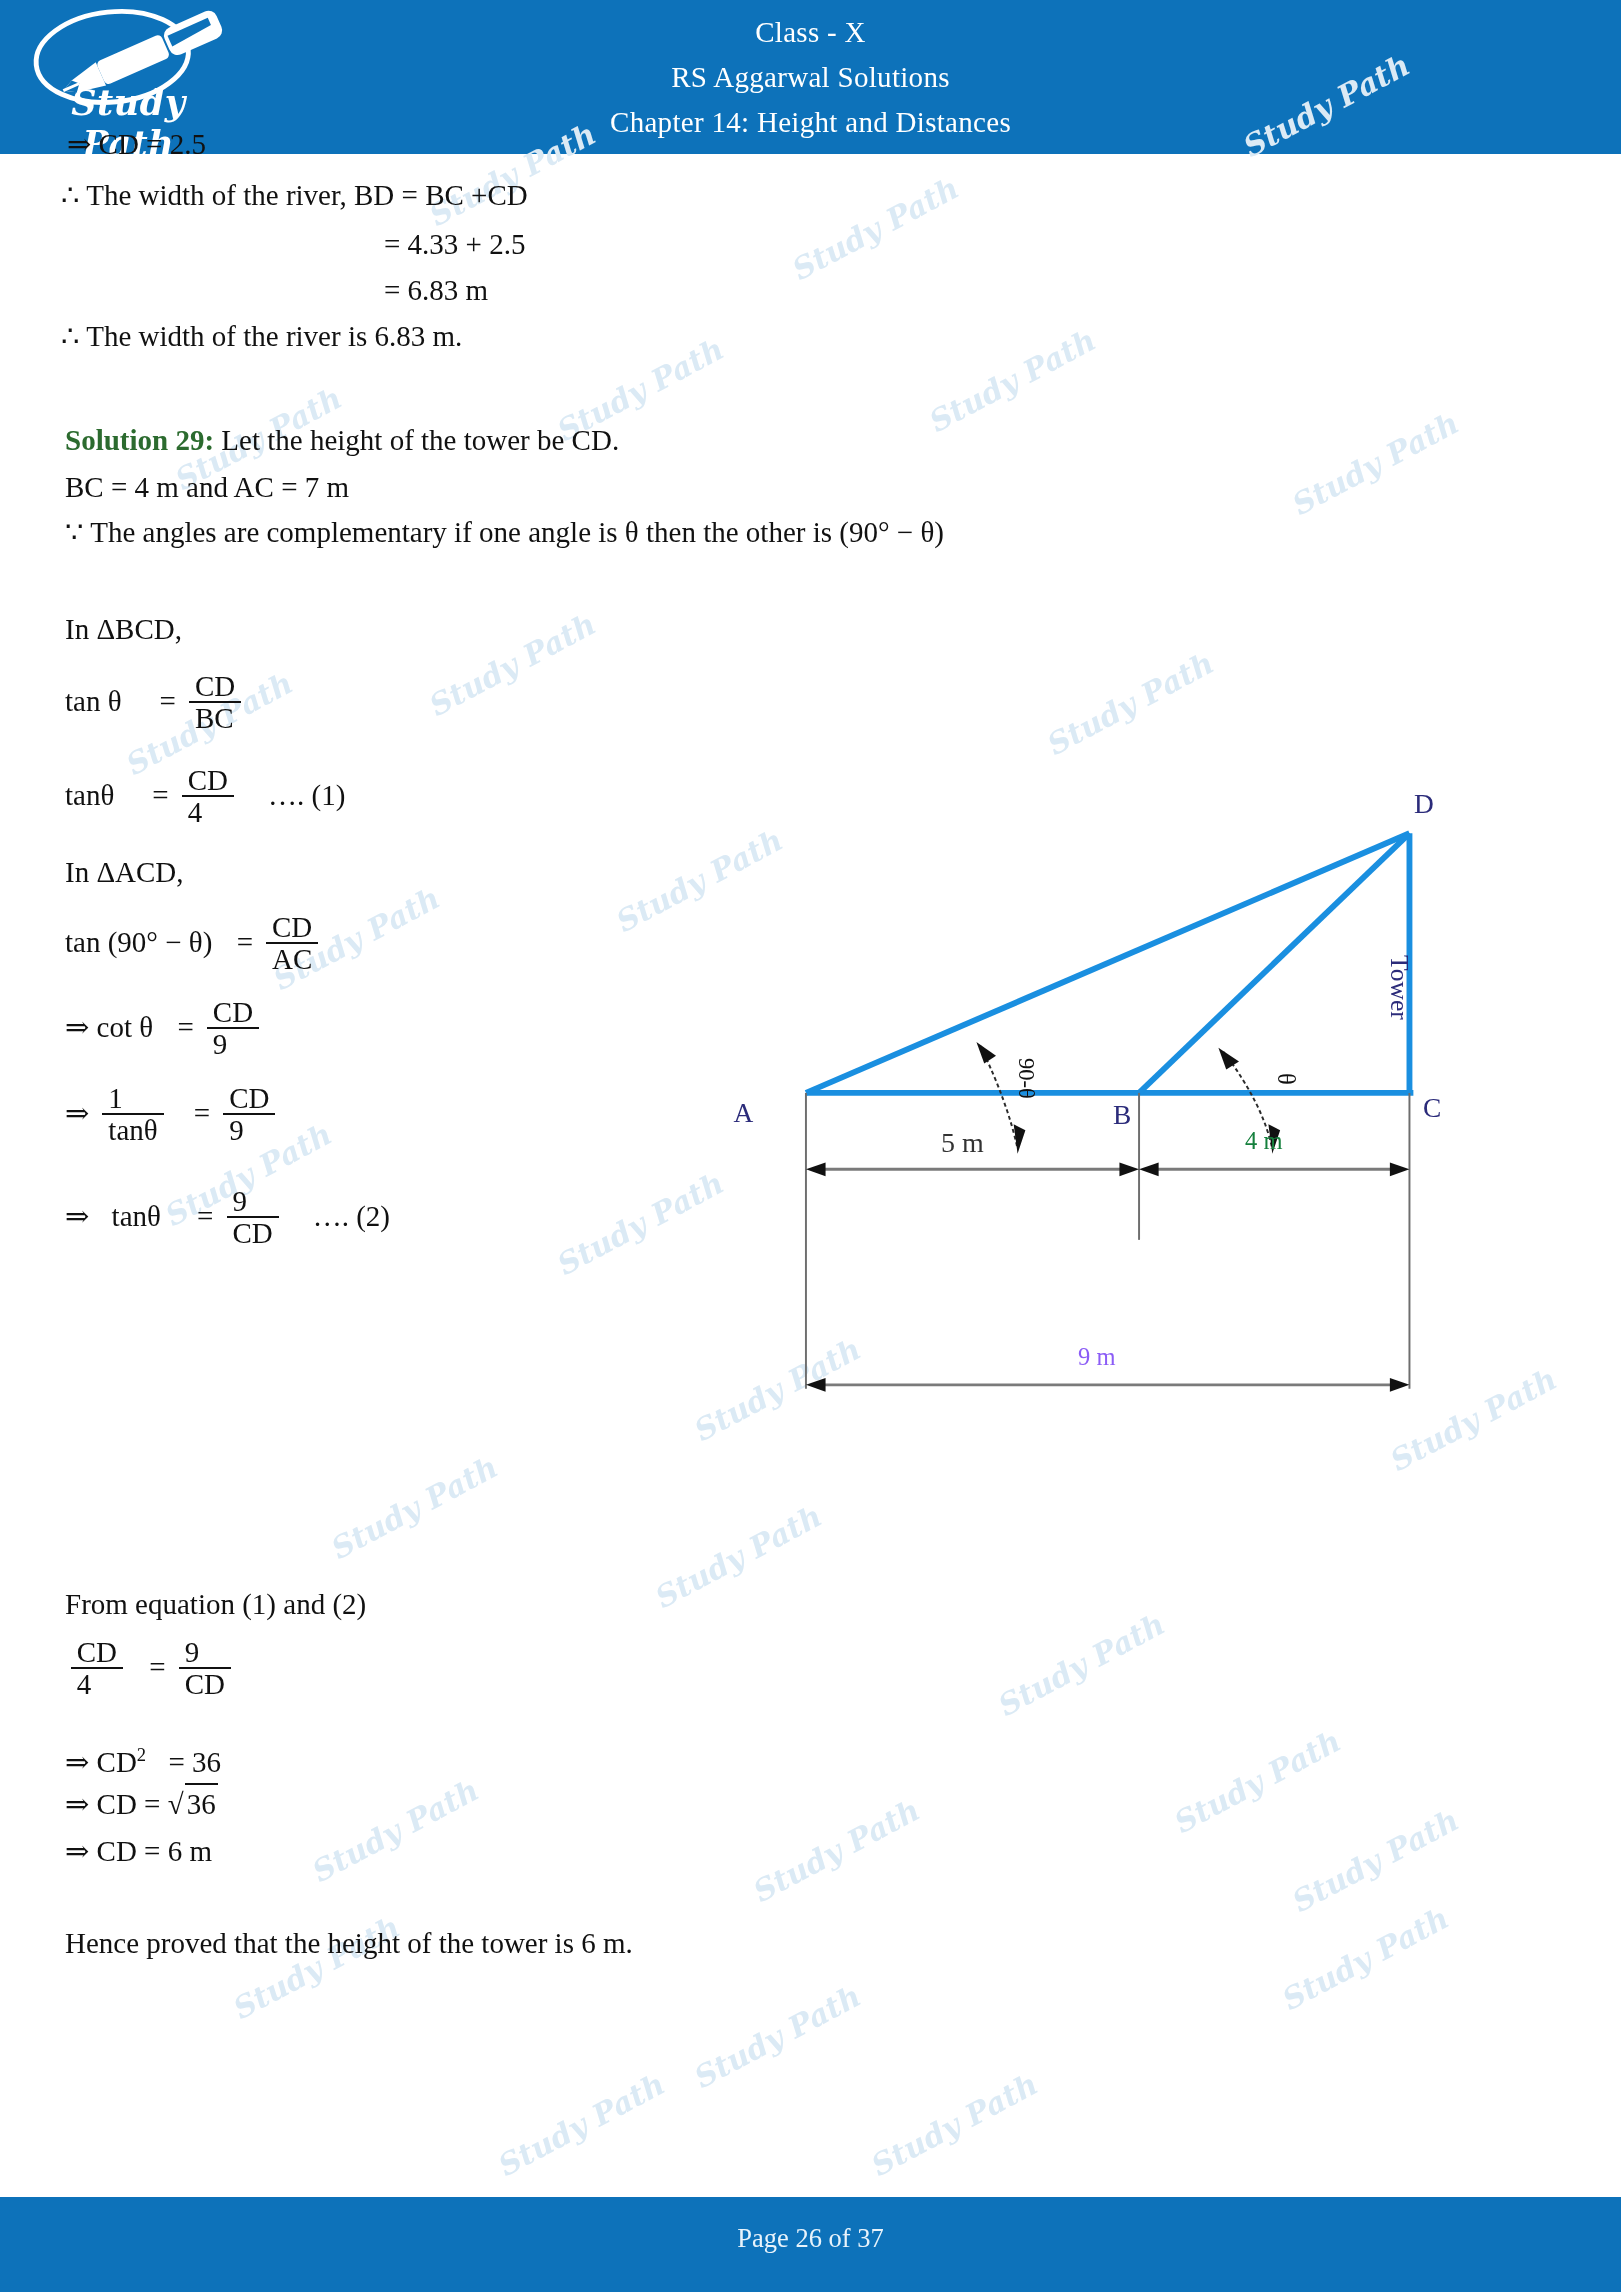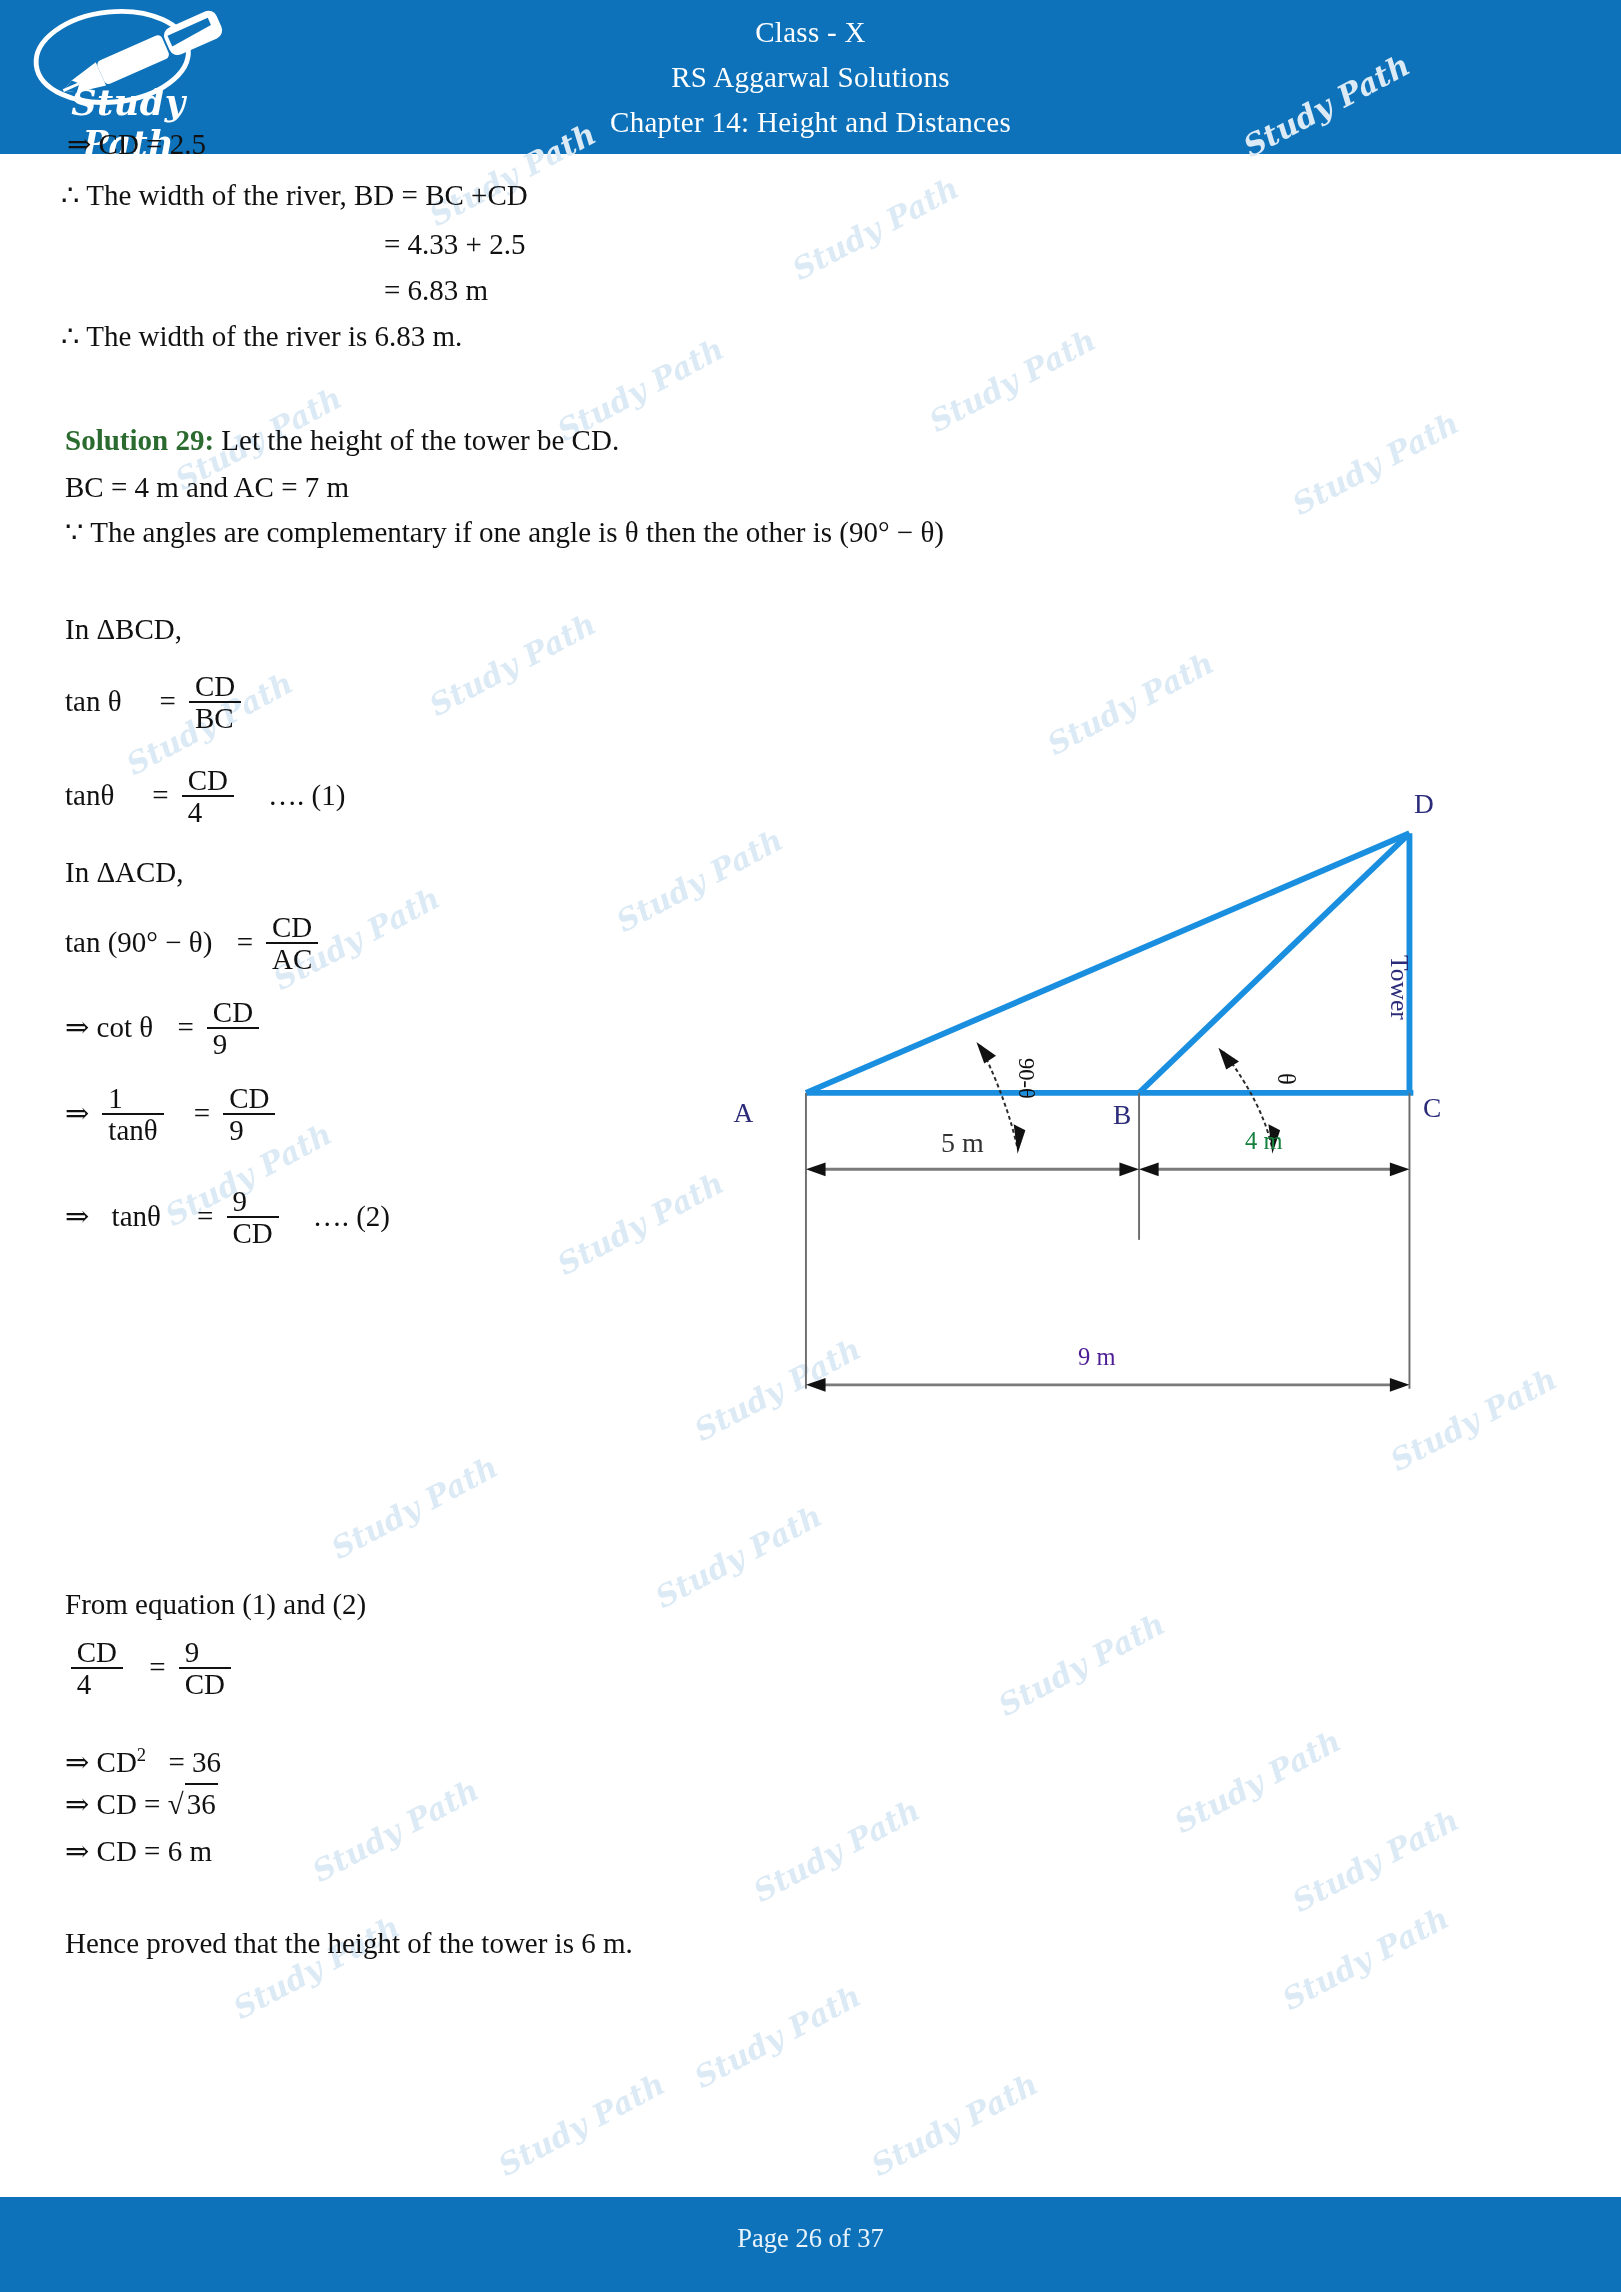--- a/index.html
+++ b/index.html
@@ -378,21 +378,21 @@
                 transform: rotate(90deg); transform-origin: left top; white-space:nowrap;">Tower</div>
 
     <div style="position:absolute; left:284px; top:279px; color:#111; font-size:22.5px;
                 transform: rotate(90deg); transform-origin: left top; white-space:nowrap;">90-θ</div>
 
     <div style="position:absolute; left:545px; top:294px; color:#111; font-size:24.5px;
                 transform: rotate(90deg); transform-origin: left top; white-space:nowrap;">θ</div>
 
     <div style="position:absolute; left:186px; top:348px; color:#333; font-size:28px;">5 m</div>
     <div style="position:absolute; left:490px; top:348px; color:#15803d; font-size:24.5px;">4 m</div>
-    <div style="position:absolute; left:323px; top:564px; color:#4c1d95; font-size:24.5px;">9 m</div>
+    <div style="position:absolute; left:323px; top:564px; color:#8b5cf6; font-size:24.5px;">9 m</div>
   </div>
 
   <div class="footer">
     <div class="footer-text">Page 26 of 37</div>
   </div>
 
 </div>
 
 
 </body></html>

